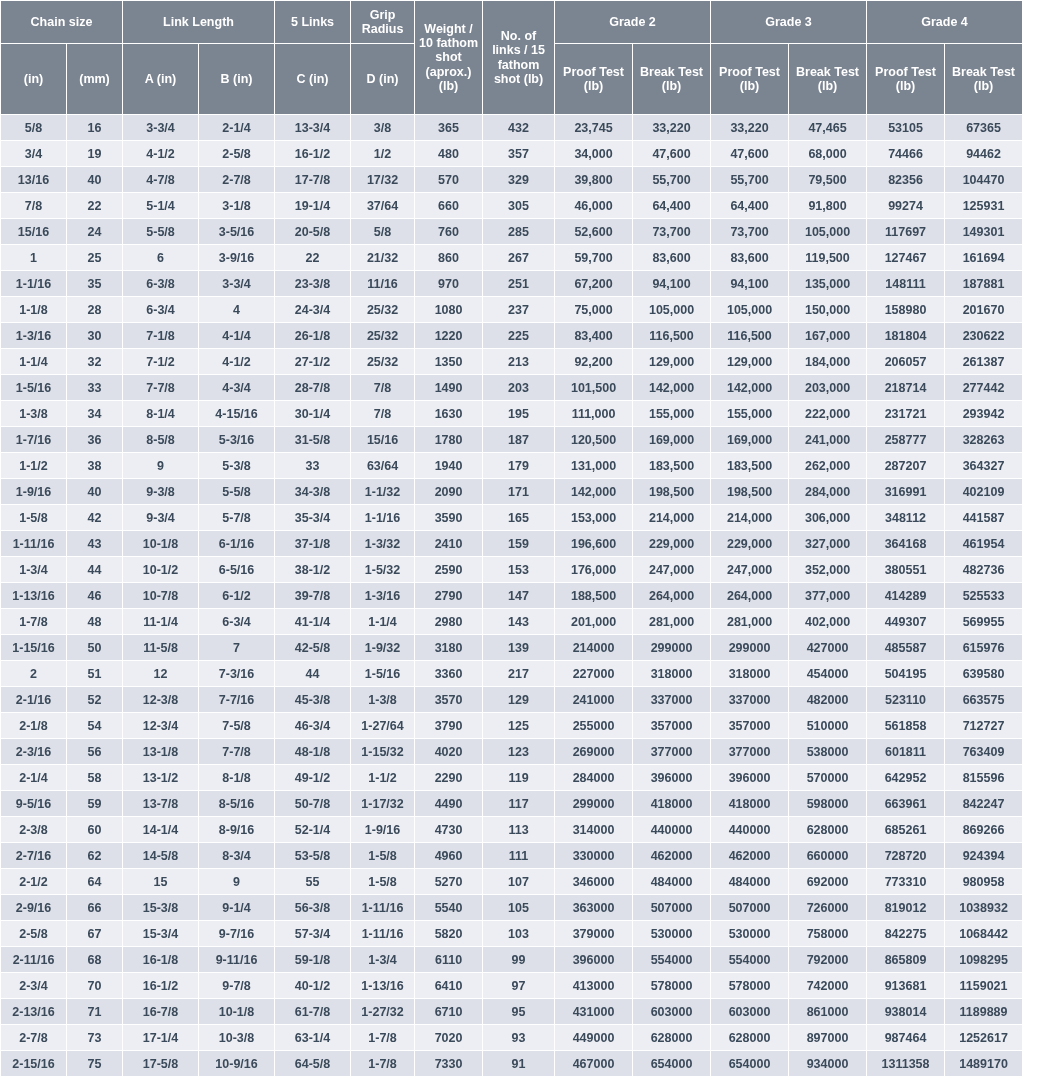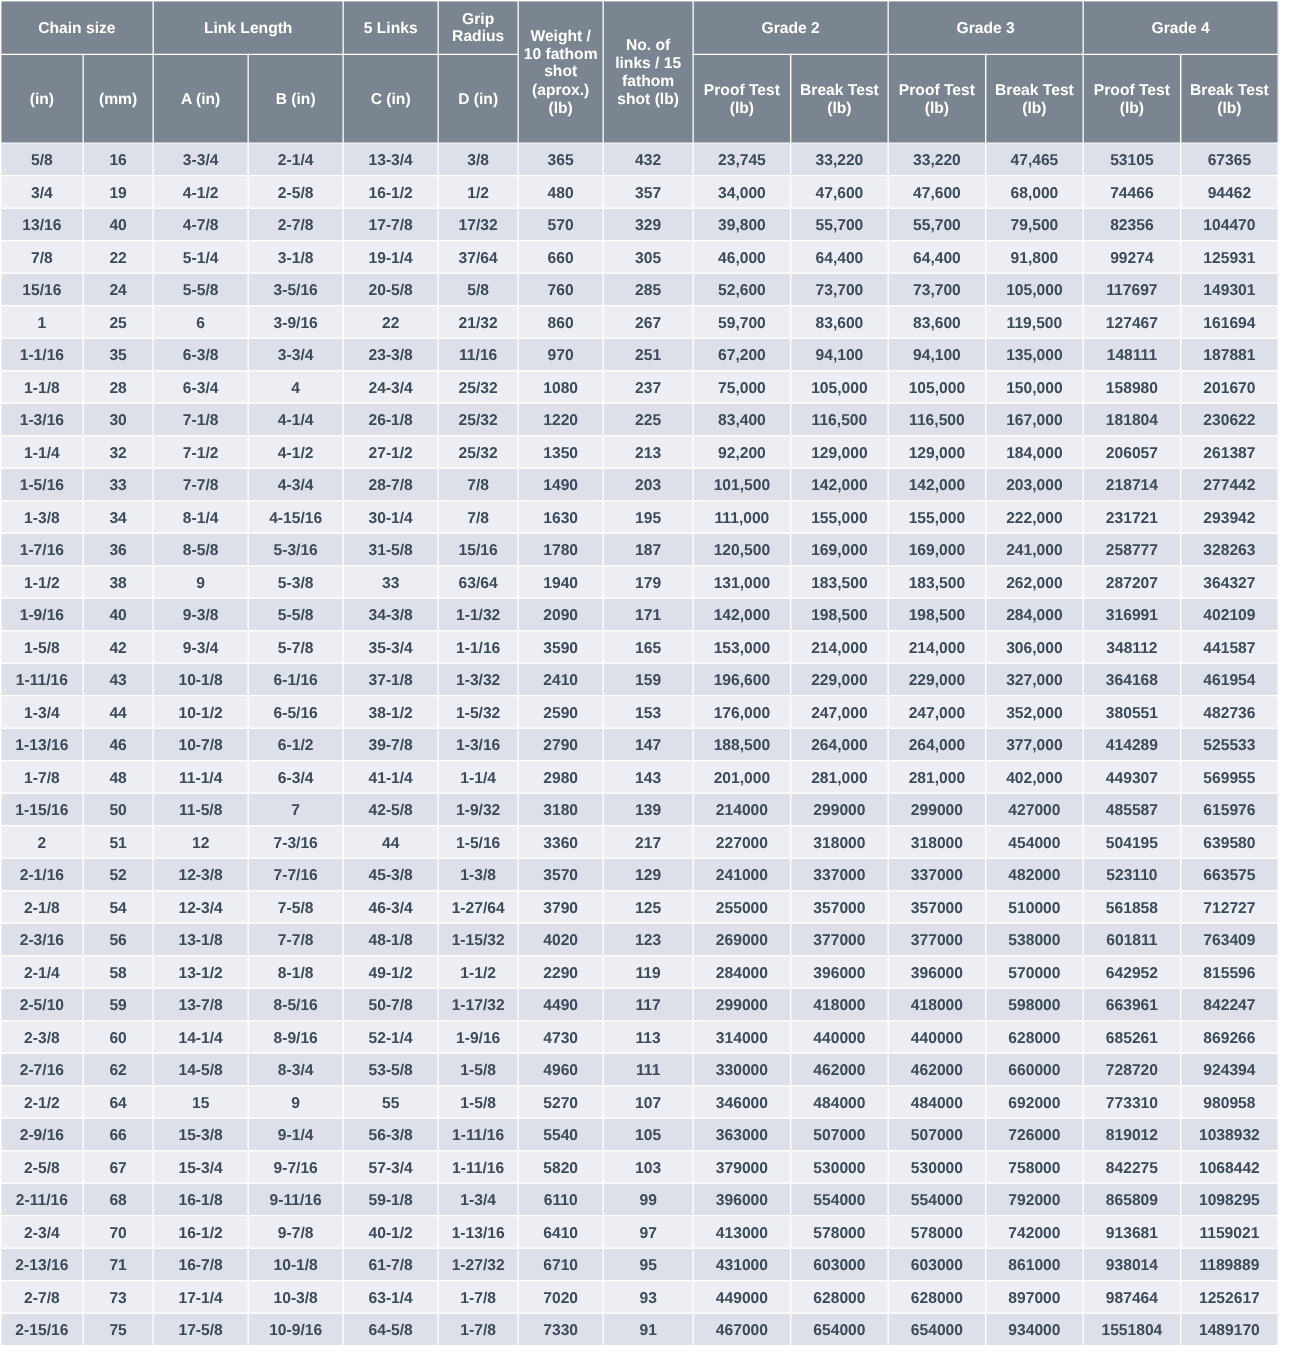--- a/index.html
+++ b/index.html
@@ -518,21 +518,21 @@
         <td>2290</td>
         <td>119</td>
         <td>284000</td>
         <td>396000</td>
         <td>396000</td>
         <td>570000</td>
         <td>642952</td>
         <td>815596</td>
       </tr>
       <tr class="odd">
-        <td>2-5/10</td>
+        <td>9-5/16</td>
         <td>59</td>
         <td>13-7/8</td>
         <td>8-5/16</td>
         <td>50-7/8</td>
         <td>1-17/32</td>
         <td>4490</td>
         <td>117</td>
         <td>299000</td>
         <td>418000</td>
         <td>418000</td>
@@ -690,17 +690,17 @@
         <td>17-5/8</td>
         <td>10-9/16</td>
         <td>64-5/8</td>
         <td>1-7/8</td>
         <td>7330</td>
         <td>91</td>
         <td>467000</td>
         <td>654000</td>
         <td>654000</td>
         <td>934000</td>
-        <td>1551804</td>
+        <td>1311358</td>
         <td>1489170</td>
       </tr>
     </tbody>
 </table>
 
 </body></html>

